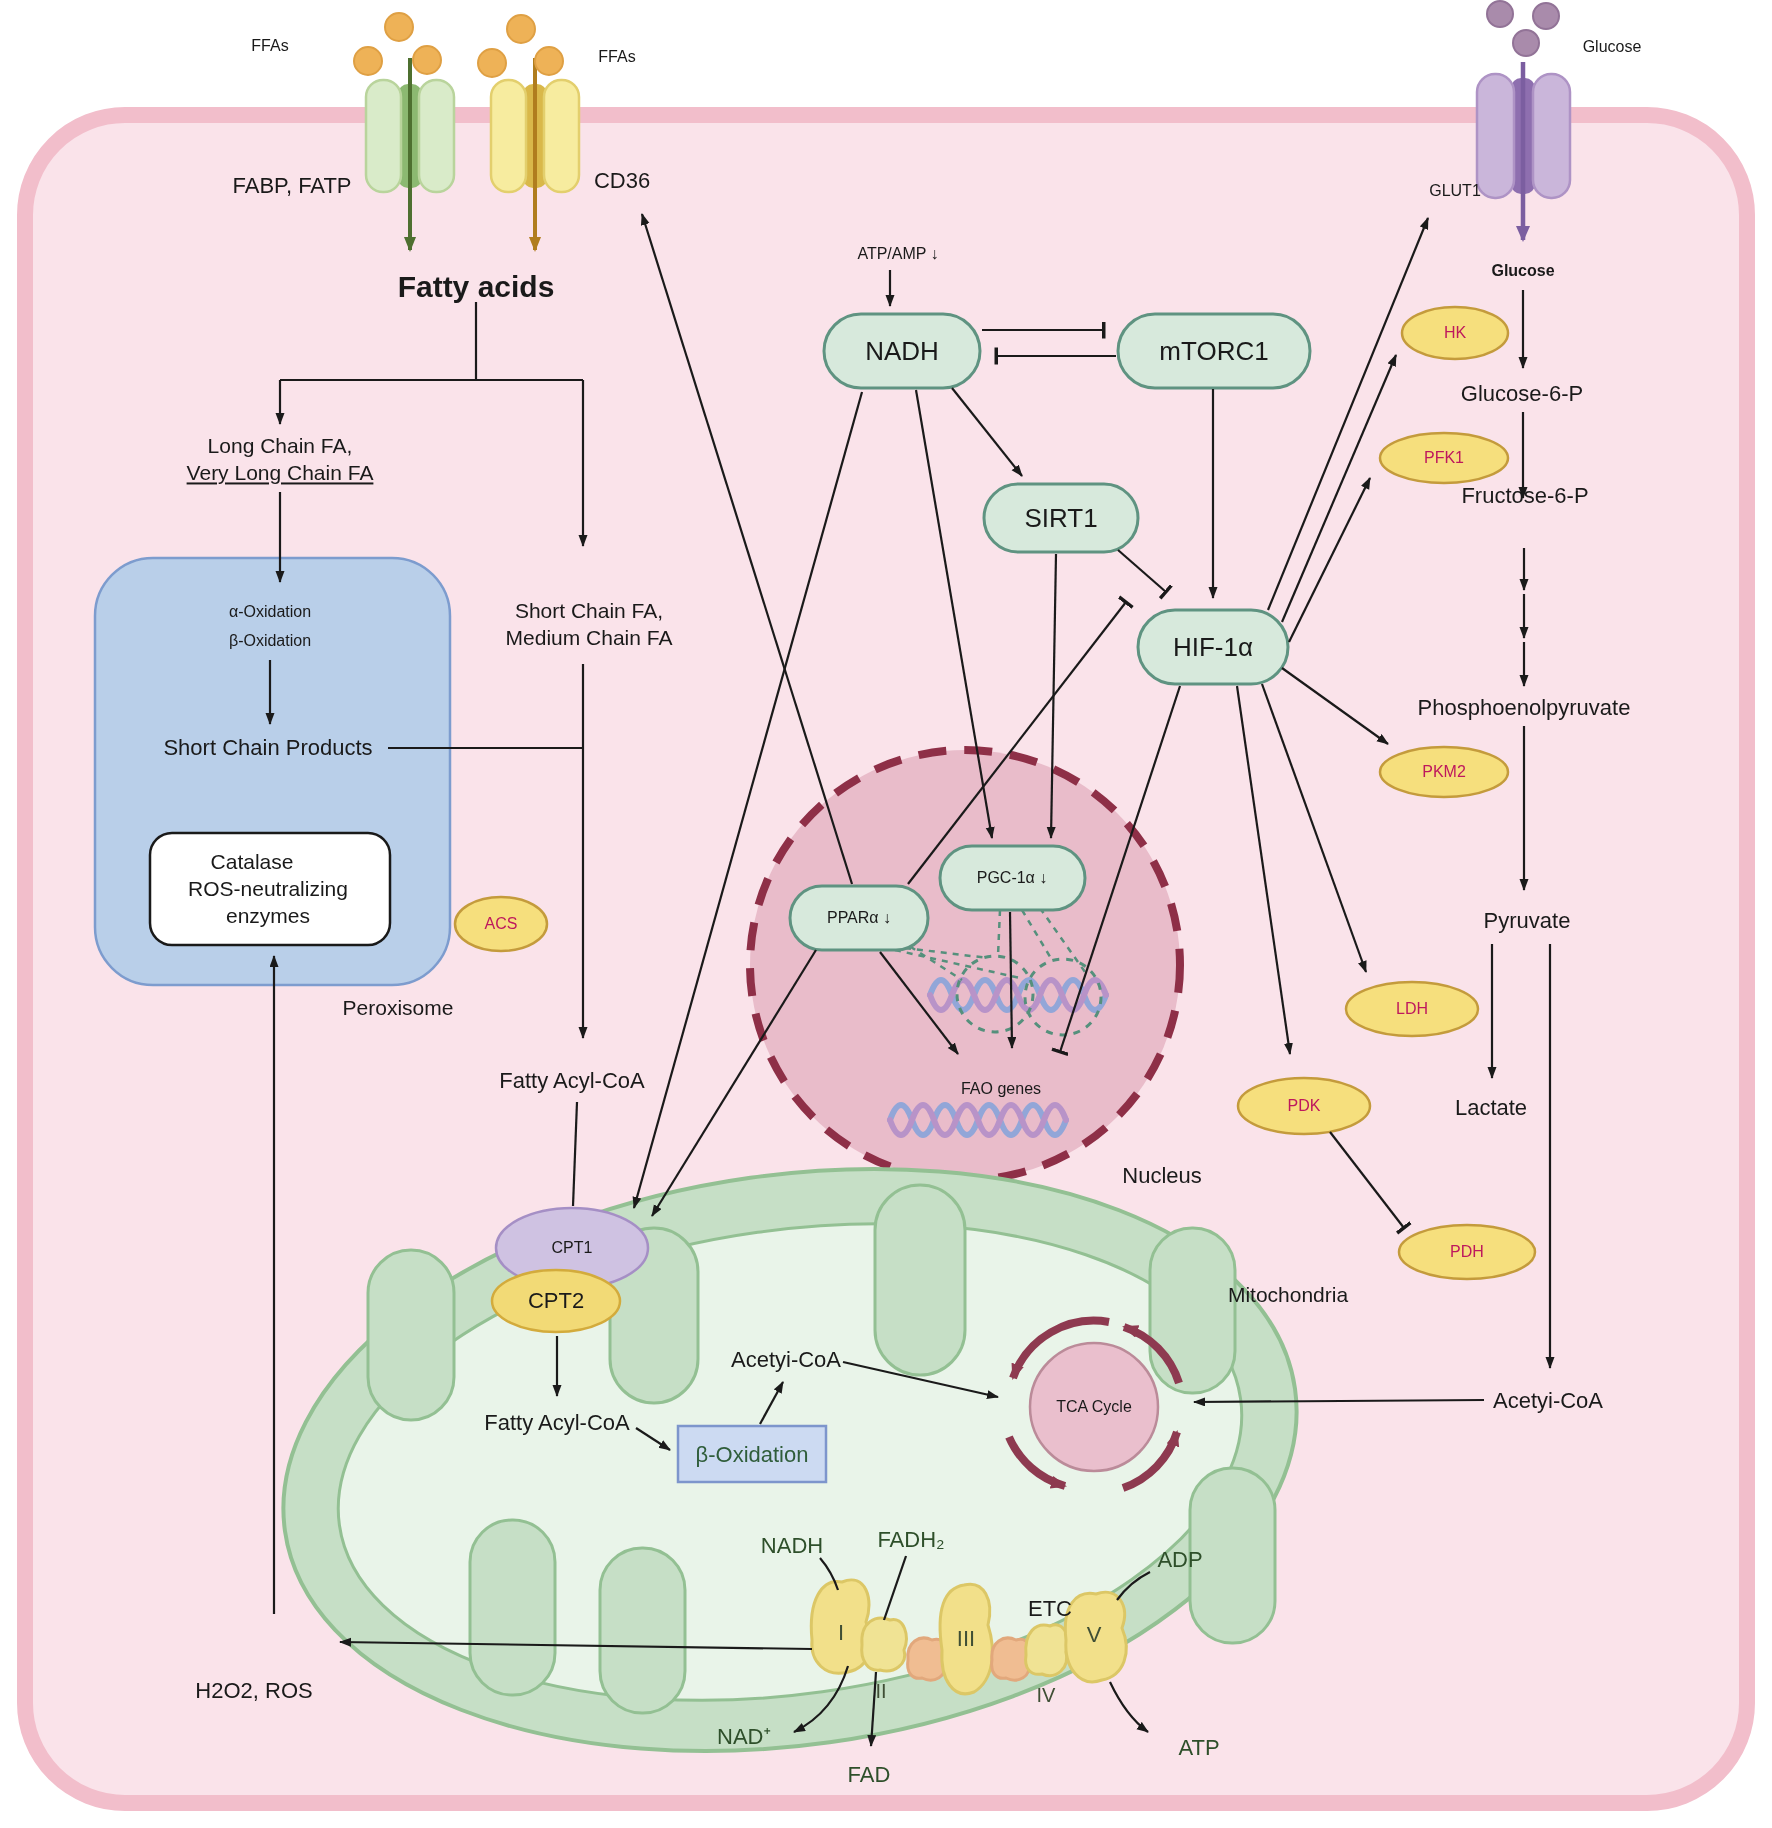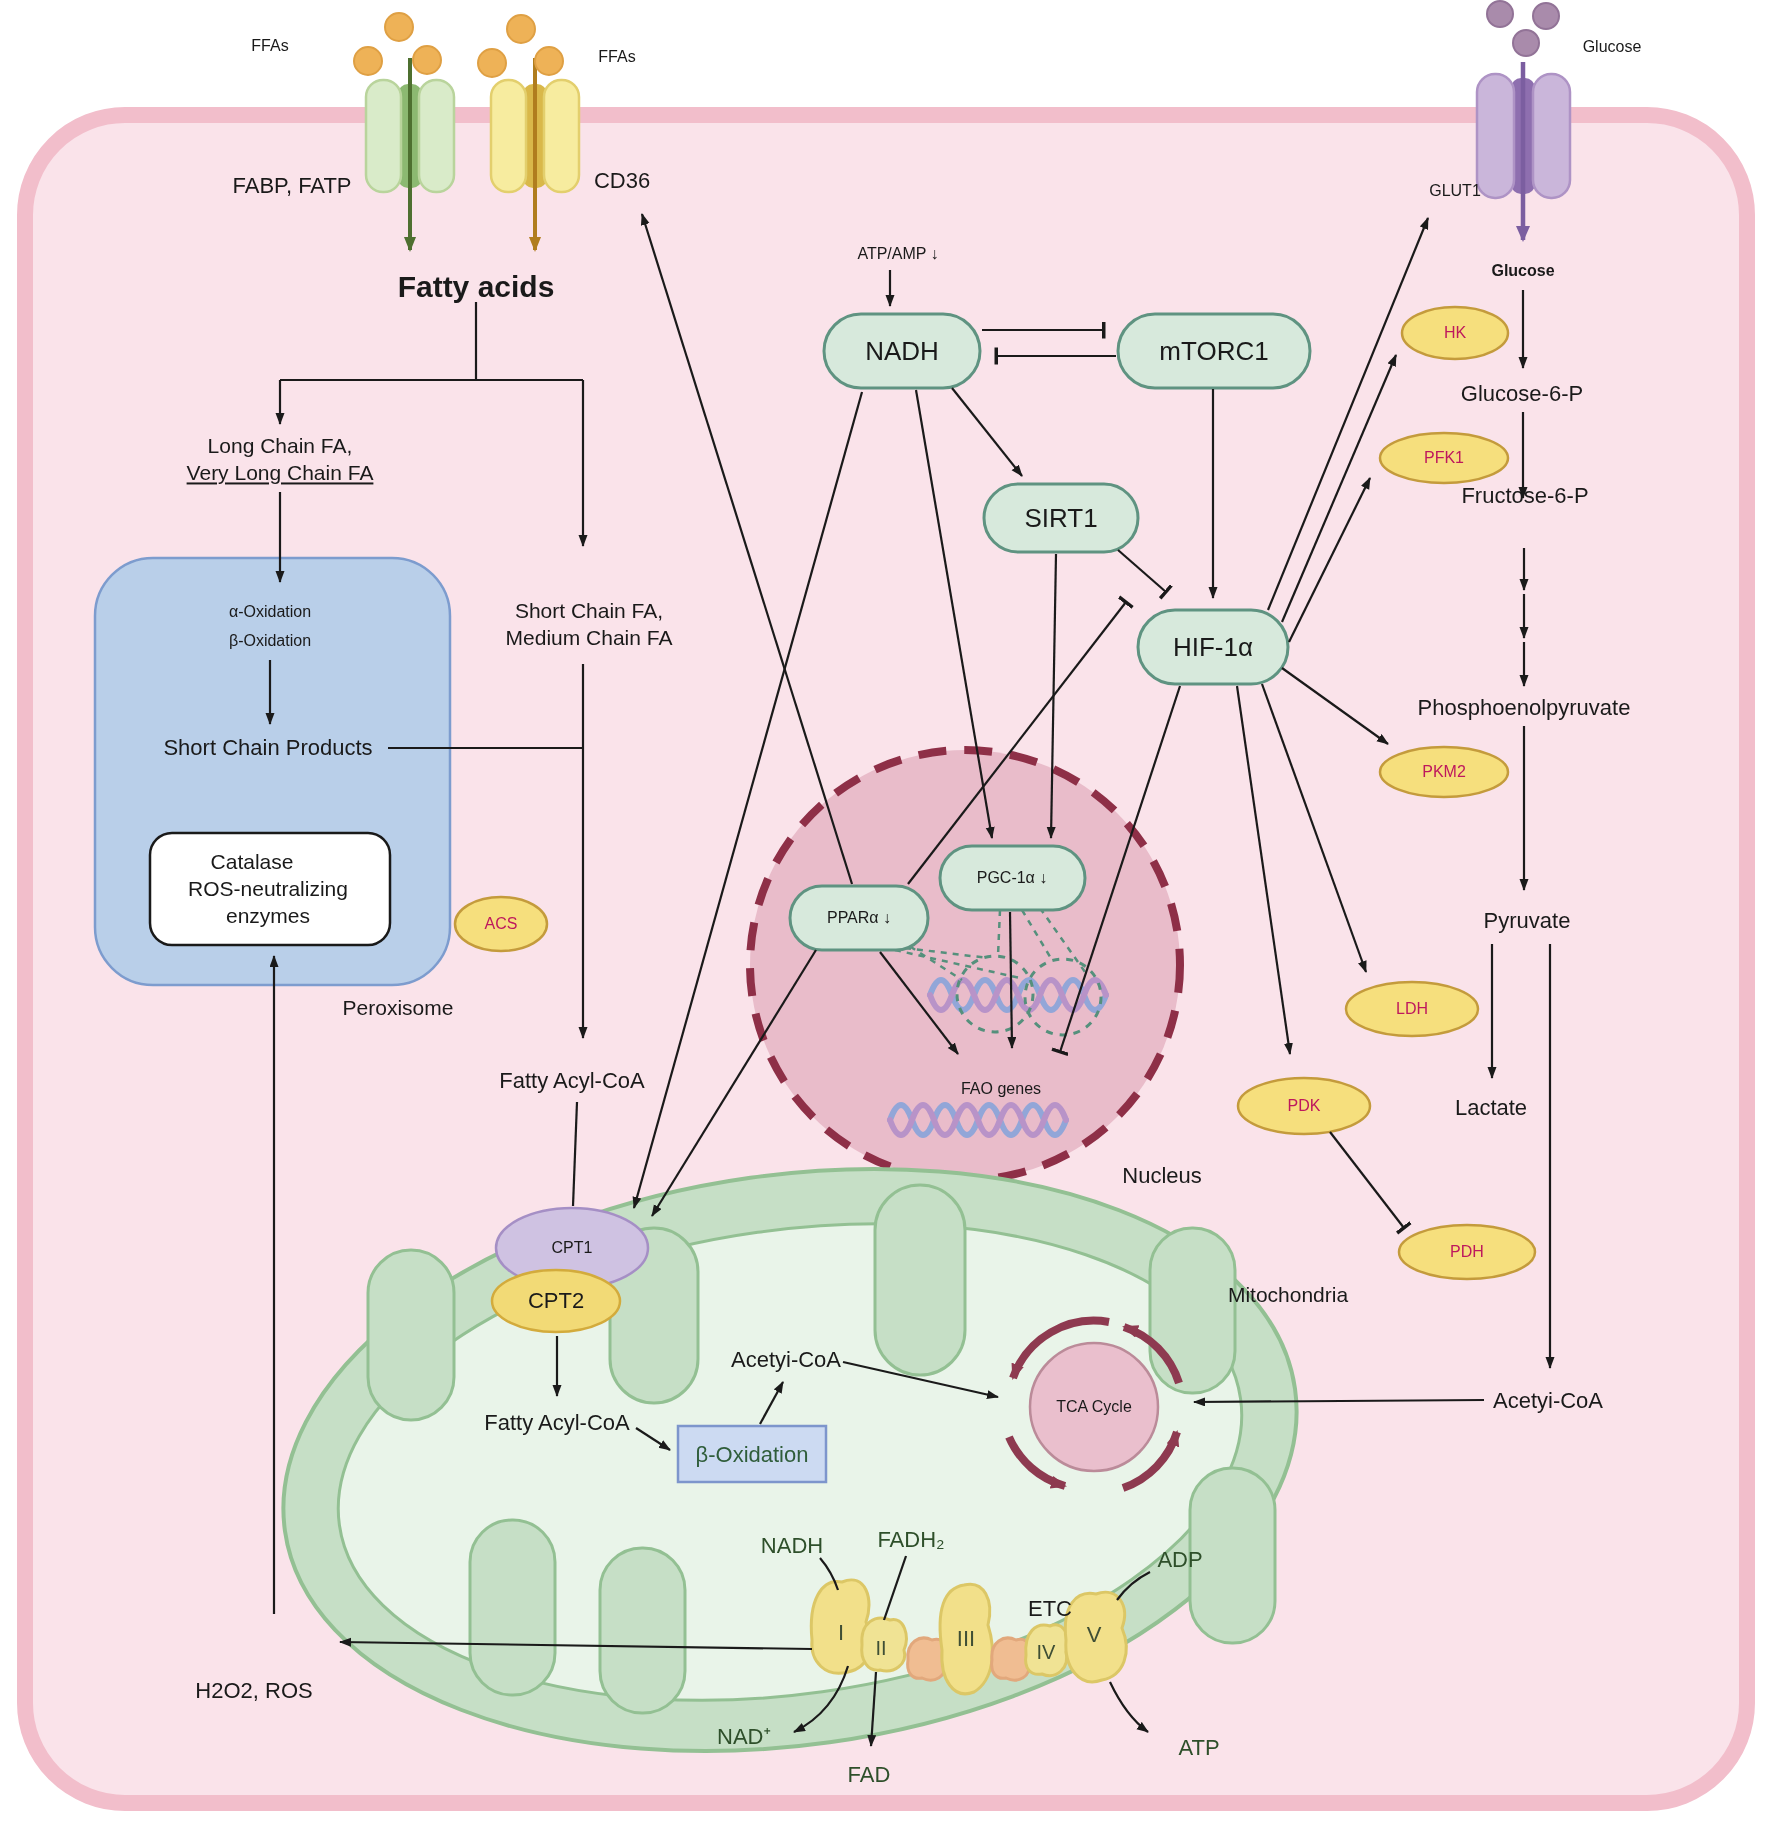--- a/index.html
+++ b/index.html
@@ -1,21 +1,21 @@
 <!DOCTYPE html>
 <html><head>
 <meta charset="utf-8">
 <style>
   html,body{margin:0;padding:0;background:#ffffff;}
   #canvas{position:relative;width:1772px;height:1828px;background:#ffffff;overflow:hidden;
           font-family:"Liberation Sans", sans-serif;color:#1a1a1a;}
   svg{position:absolute;left:0;top:0;}
   .lb{position:absolute;transform:translate(-50%,-50%);white-space:nowrap;font-size:22px;
       line-height:1.1;text-align:center;}
-  .s20{font-size:20px;}
+  .s20{font-size:20px;margin-top:43px;}
   .s21{font-size:21px;}
   .s24{font-size:16px;}
   .s26{font-size:26px;}
   .bold{font-weight:bold;}
   .b30{font-size:30px;font-weight:bold;}
   .gold{color:#be185d;text-align:right;}
   .dgreen{color:#2e4f2a;}
   .bgreen{color:#2f5d3a;}
   .cnum{color:#3f4f35;}
 </style>

